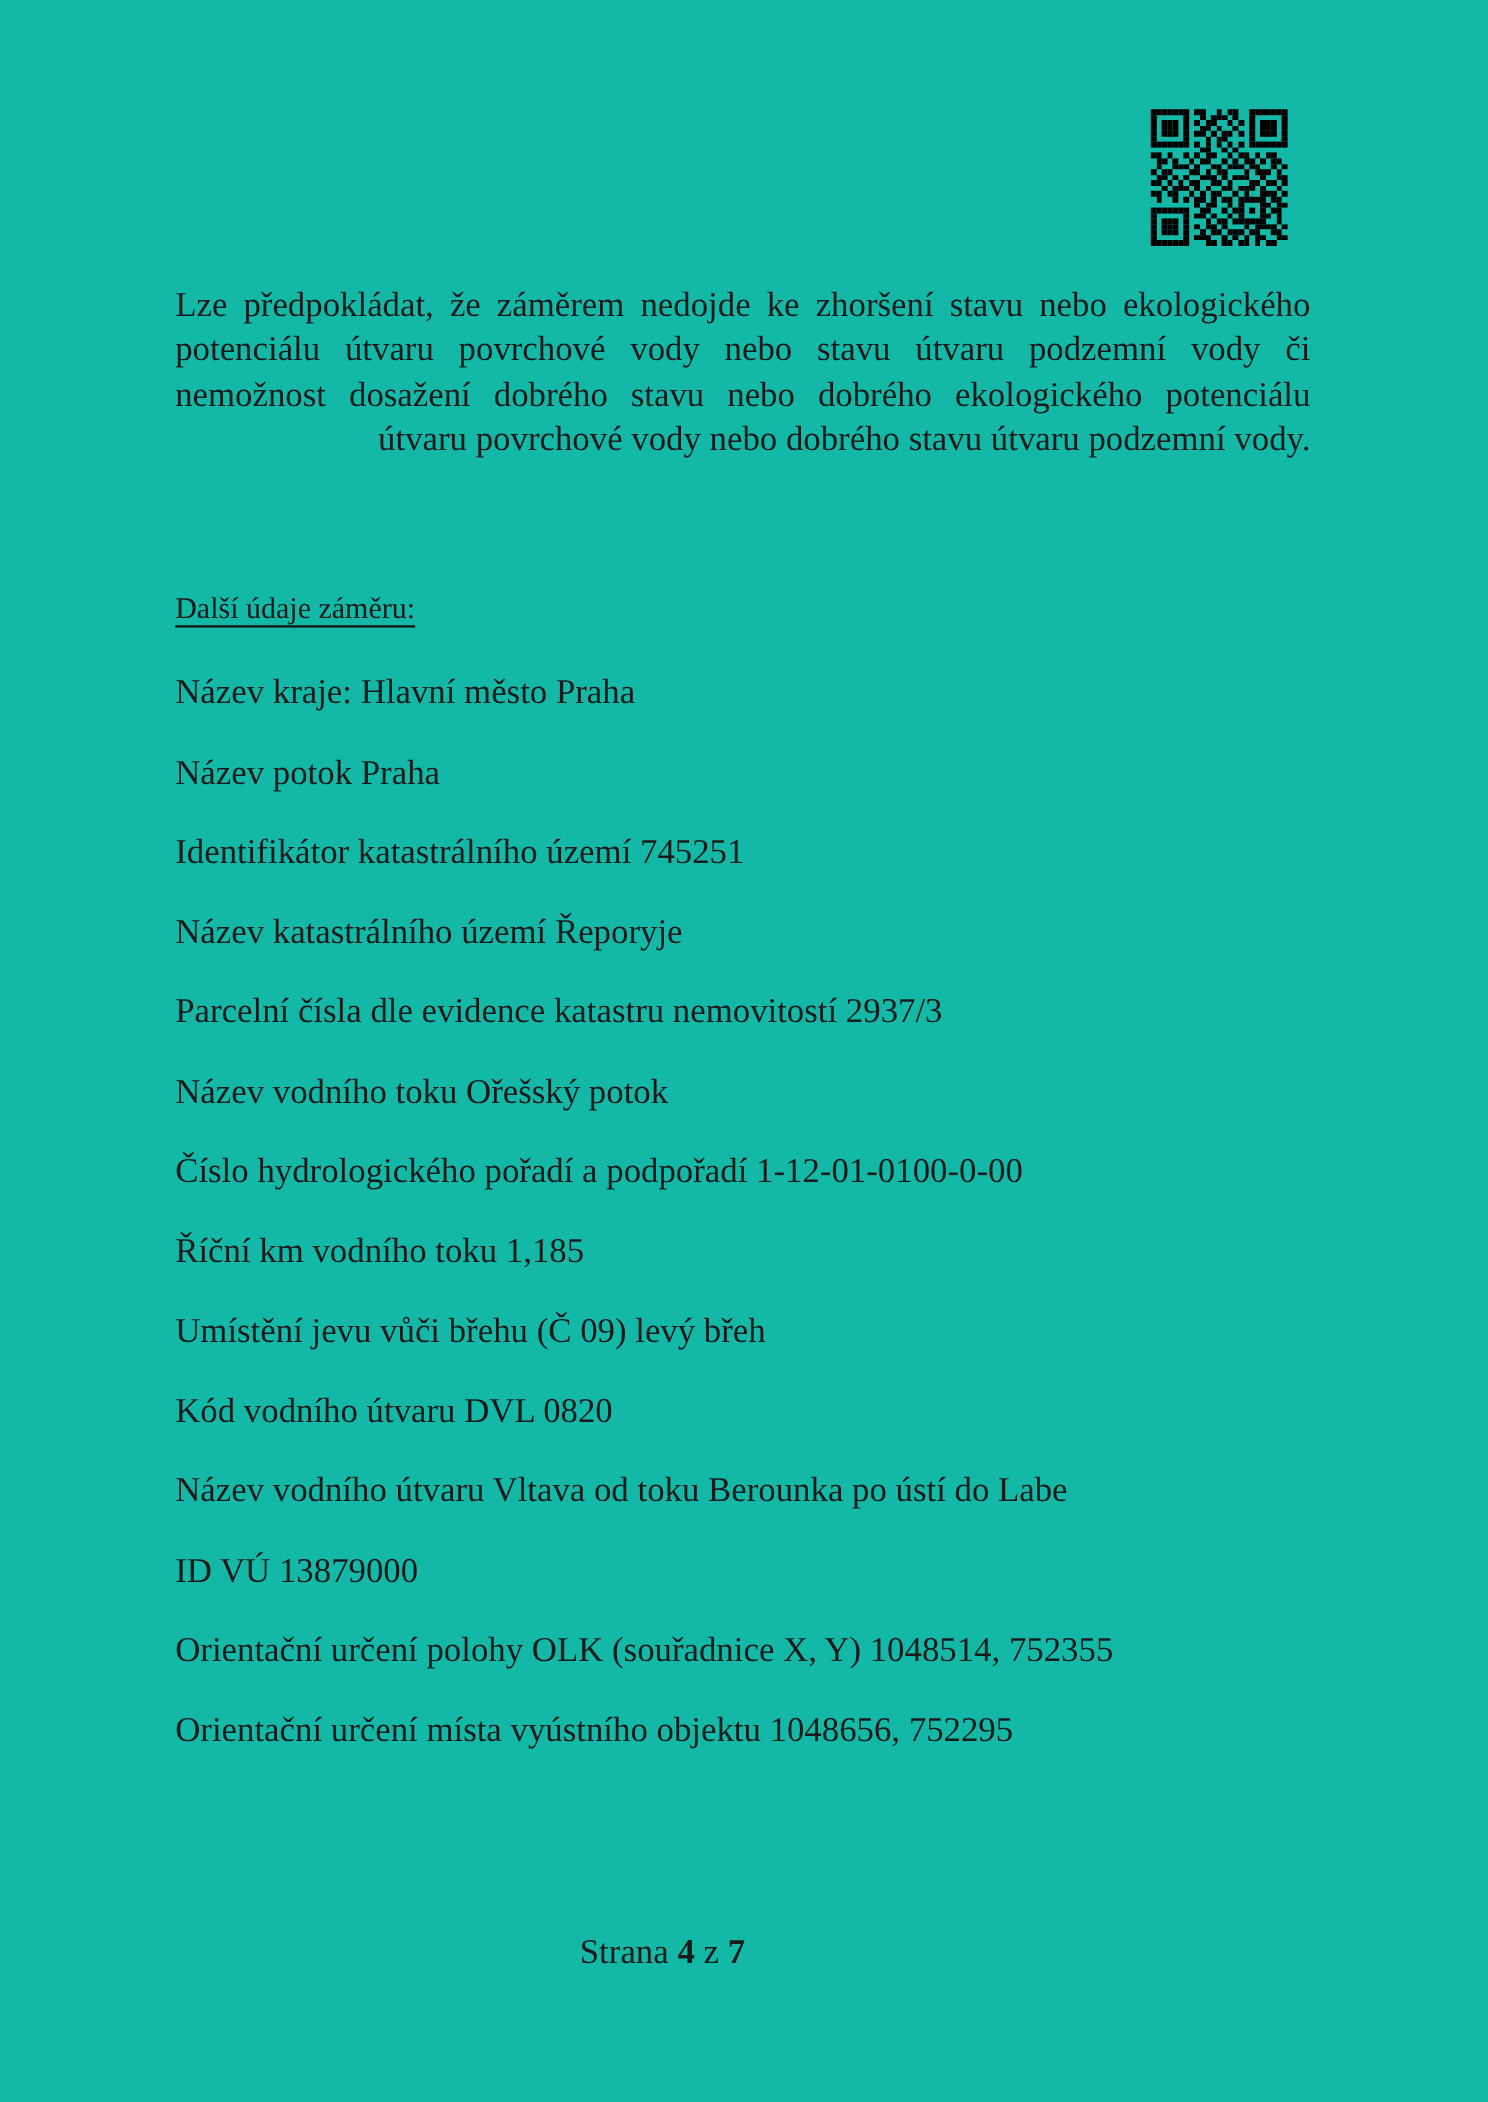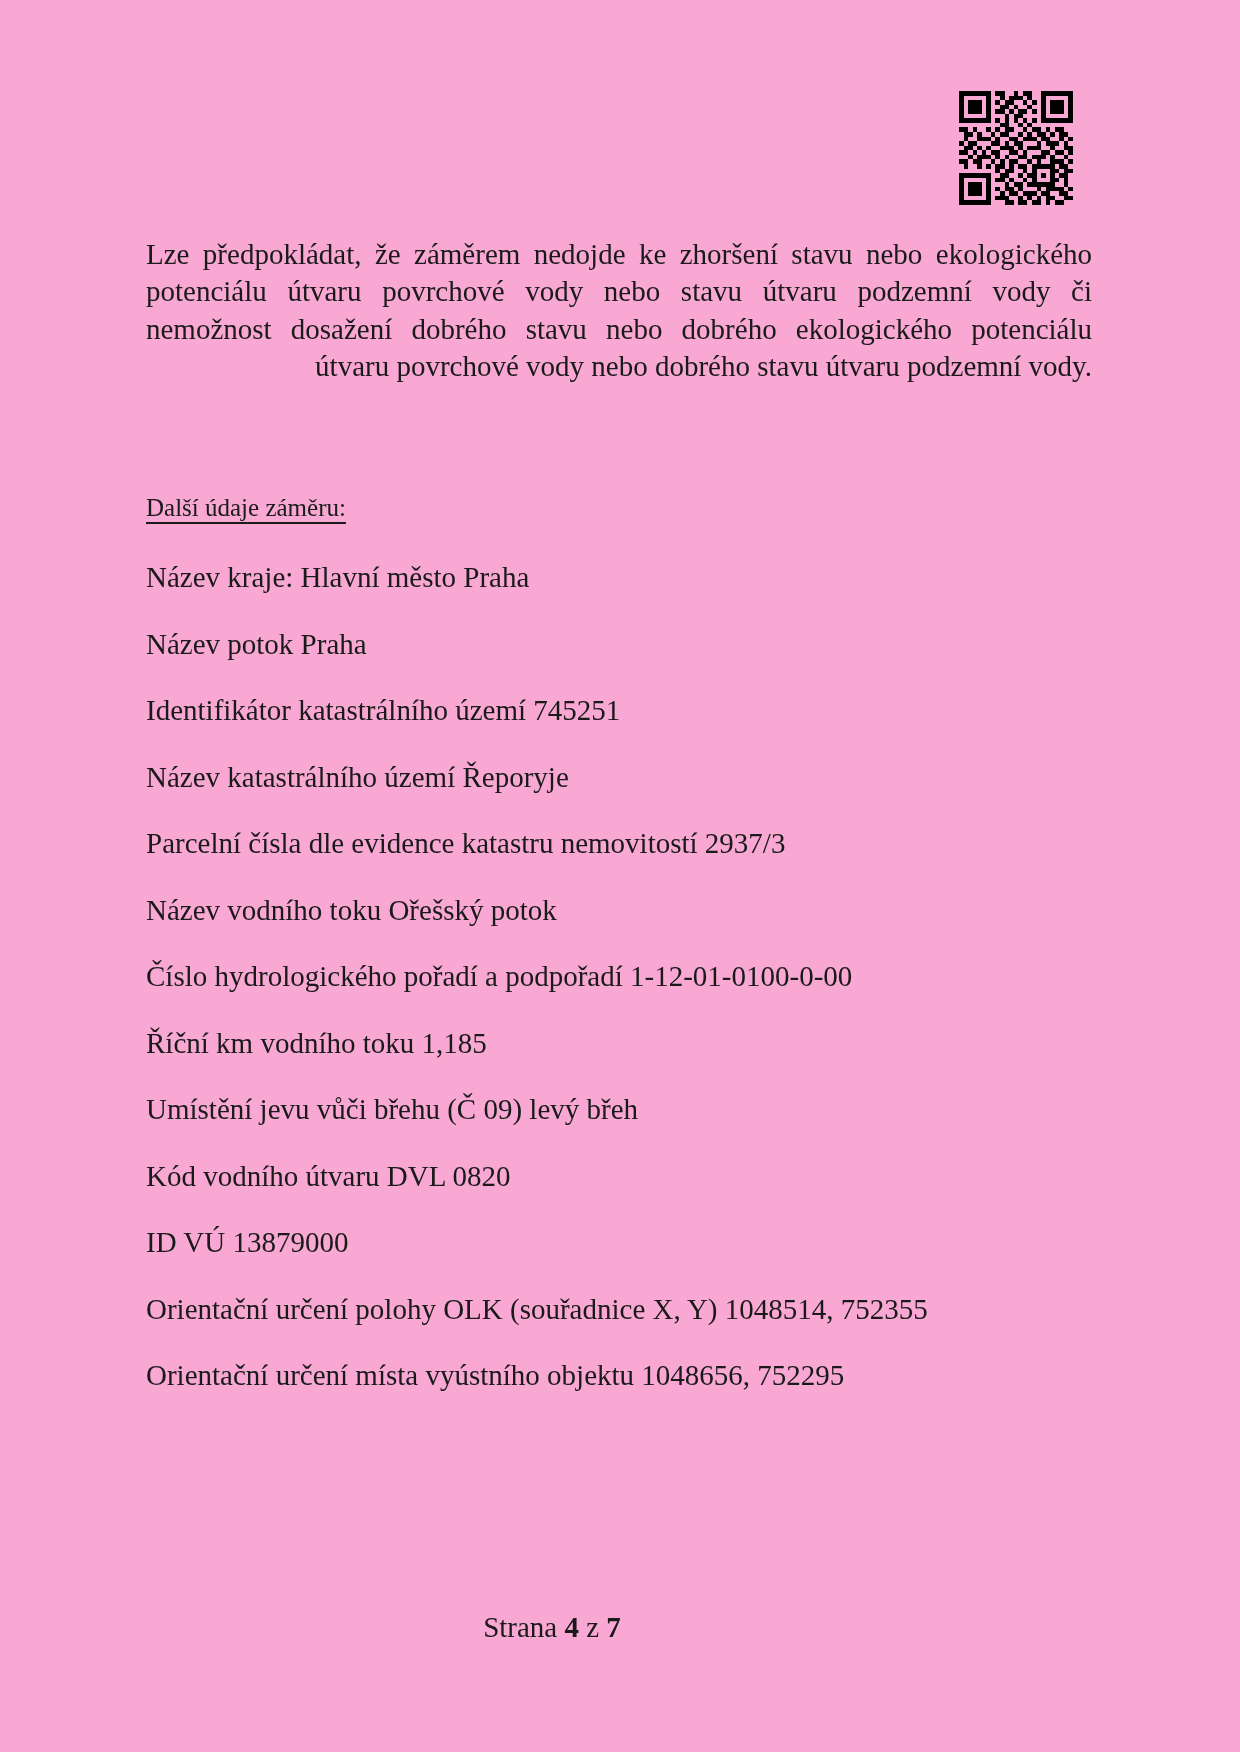--- a/index.html
+++ b/index.html
@@ -4,21 +4,21 @@
 <style>
   html, body {
     margin: 0;
     padding: 0;
     background: #ffffff;
   }
   .page {
     position: relative;
     width: 1240px;
     height: 1752px;
-    background: #f9a8d4;
+    background: #14b8a6;
     color: #1a1a1a;
     font-family: "Liberation Serif", "DejaVu Serif", serif;
     overflow: hidden;
   }
 
   
   .qr {
     position: absolute;
     left: 959px;
     top: 91px;
@@ -739,20 +739,21 @@
     <div class="data-item">Název kraje: Hlavní město Praha</div>
     <div class="data-item">Název potok Praha</div>
     <div class="data-item">Identifikátor katastrálního území 745251</div>
     <div class="data-item">Název katastrálního území Řeporyje</div>
     <div class="data-item">Parcelní čísla dle evidence katastru nemovitostí 2937/3</div>
     <div class="data-item">Název vodního toku Ořešský potok</div>
     <div class="data-item">Číslo hydrologického pořadí a podpořadí 1-12-01-0100-0-00</div>
     <div class="data-item">Říční km vodního toku 1,185</div>
     <div class="data-item">Umístění jevu vůči břehu (Č 09) levý břeh</div>
     <div class="data-item">Kód vodního útvaru DVL 0820</div>
+    <div class="data-item">Název vodního útvaru Vltava od toku Berounka po ústí do Labe</div>
     <div class="data-item">ID VÚ 13879000</div>
     <div class="data-item">Orientační určení polohy OLK (souřadnice X, Y) 1048514, 752355</div>
     <div class="data-item">Orientační určení místa vyústního objektu 1048656, 752295</div>
   </div>
 
   <div class="footer">
     <span>Strana</span>
     <span> </span><span class="num">4</span>
     <span> </span><span>z</span>
     <span> </span><span class="num">7</span>

